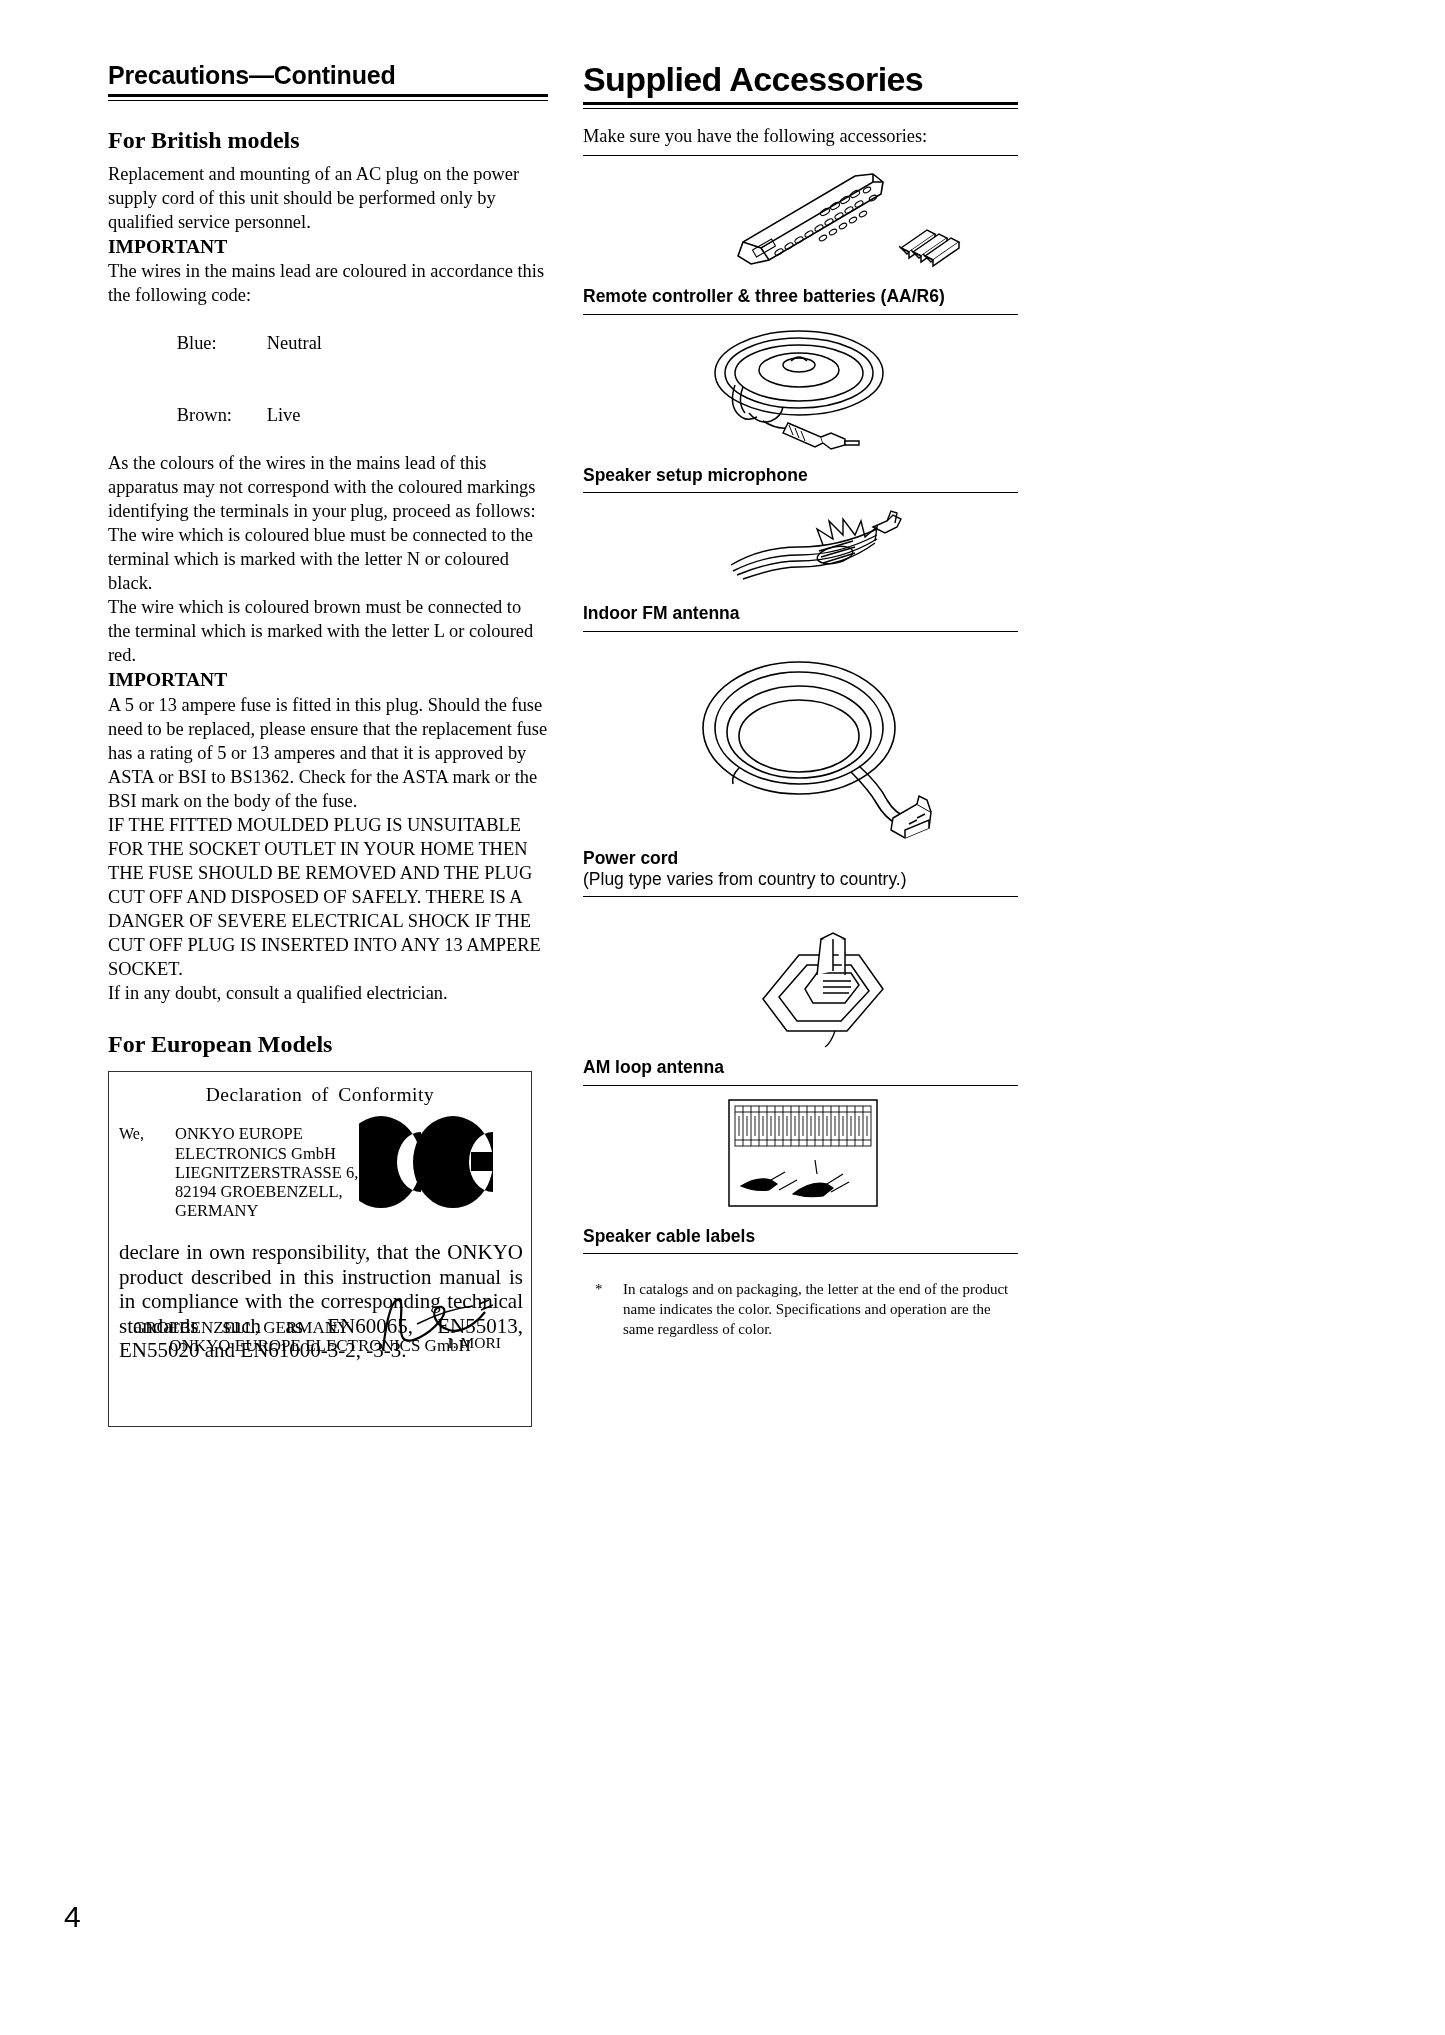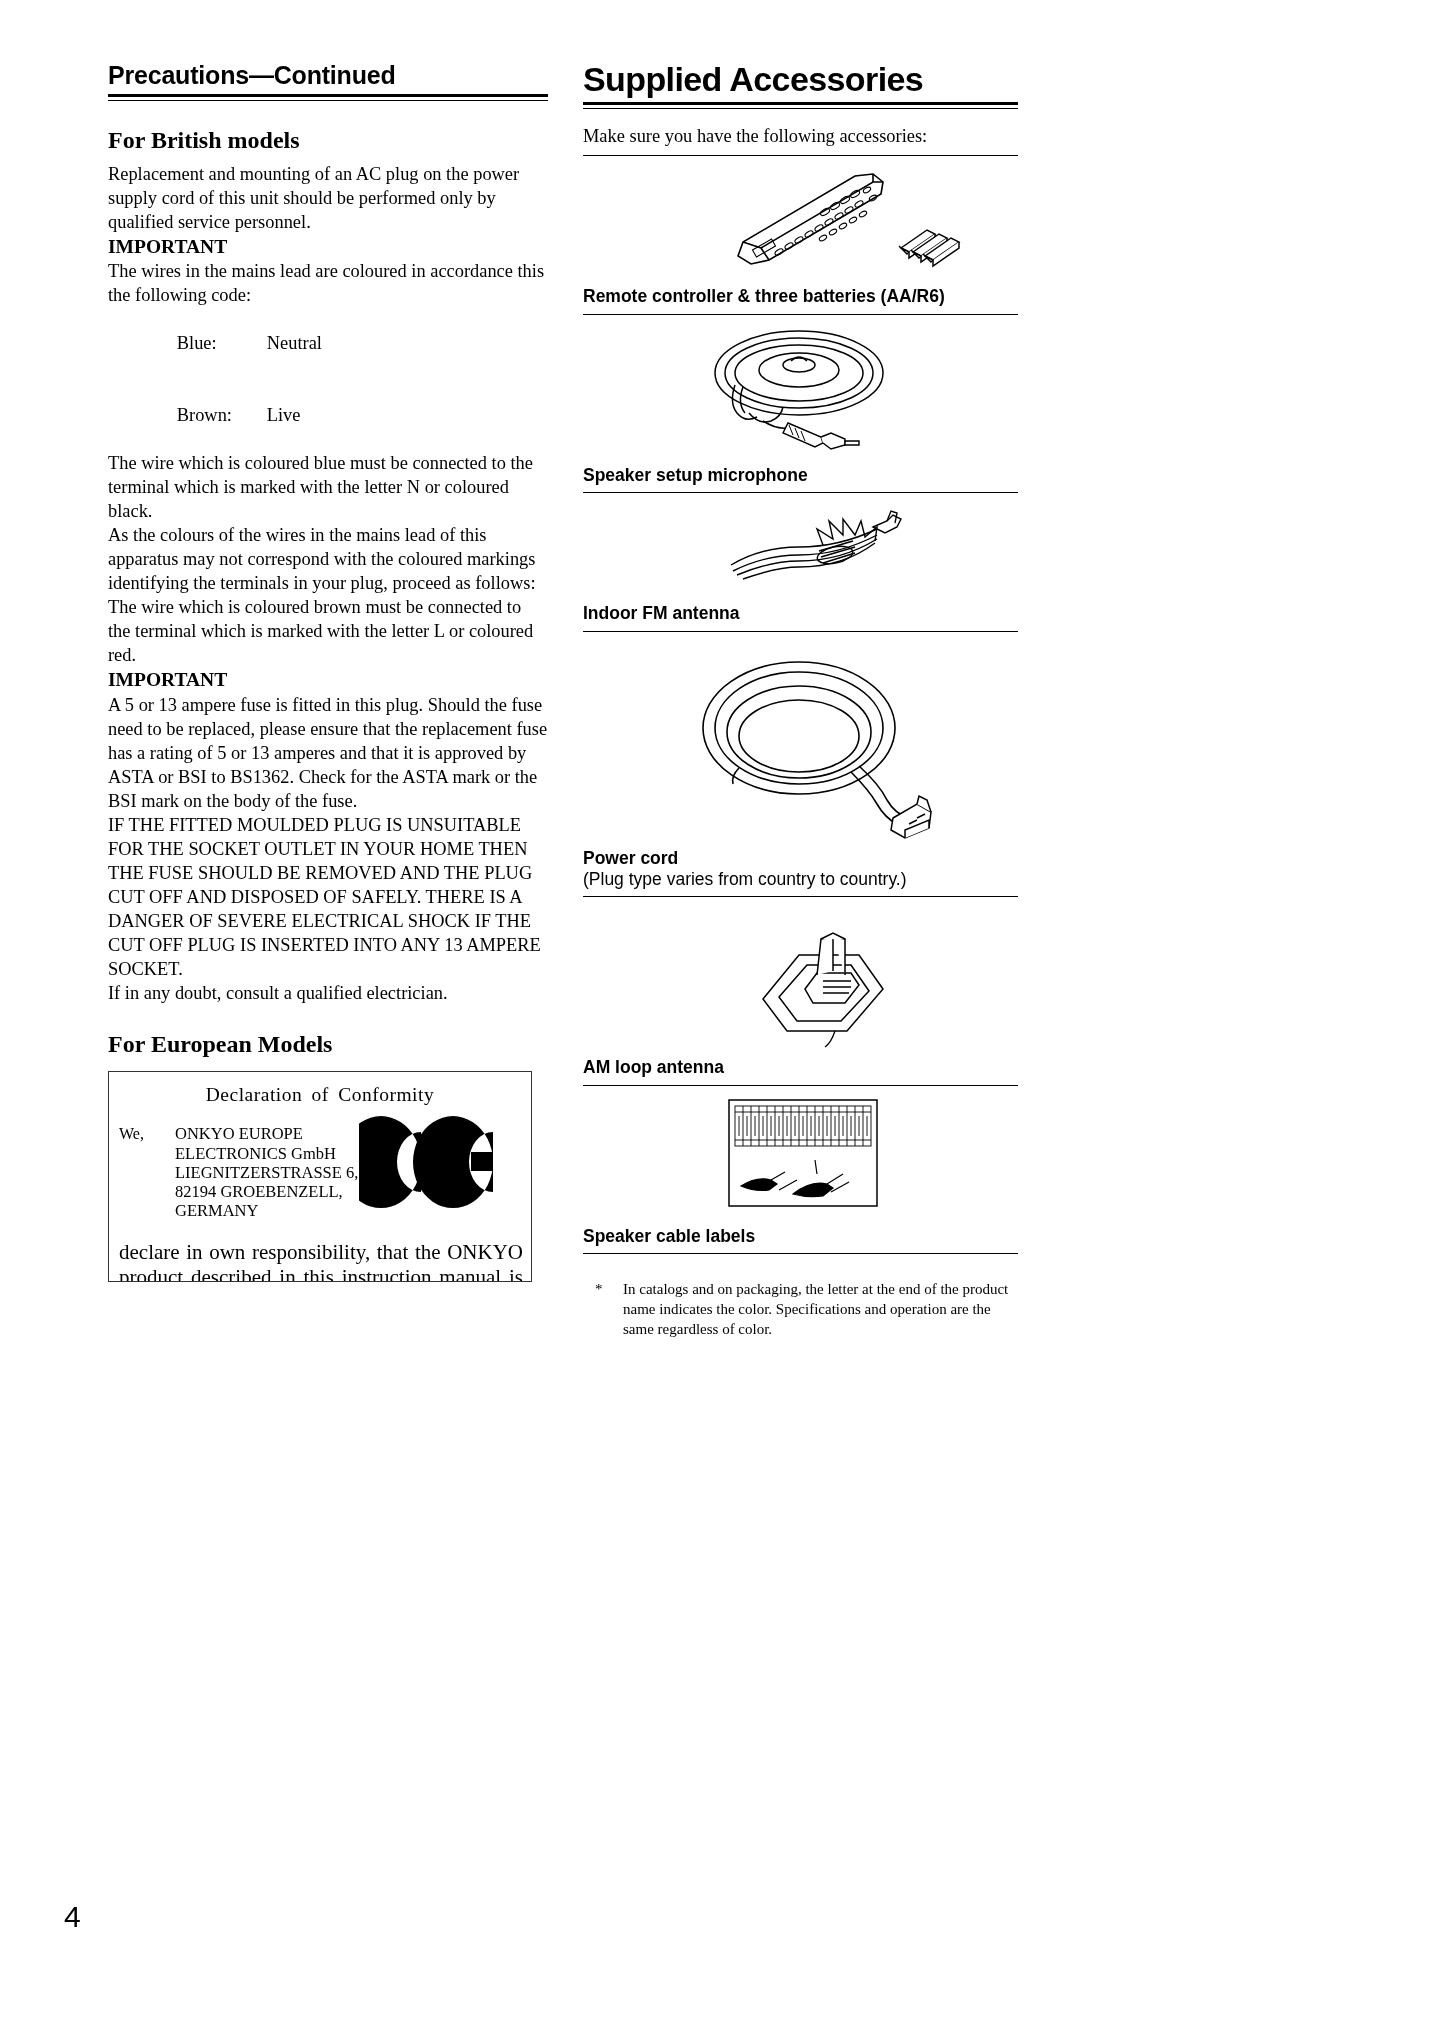--- a/index.html
+++ b/index.html
@@ -93,21 +93,21 @@
     line-height: 1.305;
     margin: 0;
   }
 
   
   .doc-box {
     position: relative;
     margin-top: 14px;
     border: 1.6px solid #333333;
     width: 424px;
-    height: 211px;
+    height: 356px;
     box-sizing: border-box;
     overflow: hidden;
   }
   .doc-title {
     text-align: center;
     font-size: 19.5px;
     margin-top: 12px;
     letter-spacing: 0.5px;
     word-spacing: 4px;
   }
@@ -257,22 +257,22 @@
 
     <div class="wirecode">
       <span class="row">
         <span style="display:inline-block;width:32px"></span><span style="display:inline-block;width:90px">Blue:</span><span>Neutral</span>
       </span>
       <span class="row">
         <span style="display:inline-block;width:32px"></span><span style="display:inline-block;width:90px">Brown:</span><span>Live</span>
       </span>
     </div>
 
+    <p class="body">As the colours of the wires in the mains lead of this apparatus may not correspond with the coloured markings identifying the terminals in your plug, proceed as follows:</p>
     <p class="body">The wire which is coloured blue must be connected to the terminal which is marked with the letter N or coloured black.</p>
-    <p class="body">As the colours of the wires in the mains lead of this apparatus may not correspond with the coloured markings identifying the terminals in your plug, proceed as follows:</p>
     <p class="body">The wire which is coloured brown must be connected to the terminal which is marked with the letter L or coloured red.</p>
 
     <p class="imp">IMPORTANT</p>
 
     <p class="body">A 5 or 13 ampere fuse is fitted in this plug. Should the fuse need to be replaced, please ensure that the replacement fuse has a rating of 5 or 13 amperes and that it is approved by ASTA or BSI to BS1362. Check for the ASTA mark or the BSI mark on the body of the fuse.</p>
     <p class="caps">IF THE FITTED MOULDED PLUG IS UNSUITABLE FOR THE SOCKET OUTLET IN YOUR HOME THEN THE FUSE SHOULD BE REMOVED AND THE PLUG CUT OFF AND DISPOSED OF SAFELY. THERE IS A DANGER OF SEVERE ELECTRICAL SHOCK IF THE CUT OFF PLUG IS INSERTED INTO ANY 13 AMPERE SOCKET.</p>
     <p class="body">If in any doubt, consult a qualified electrician.</p>
 
     <h2 class="sec">For European Models</h2>
 

